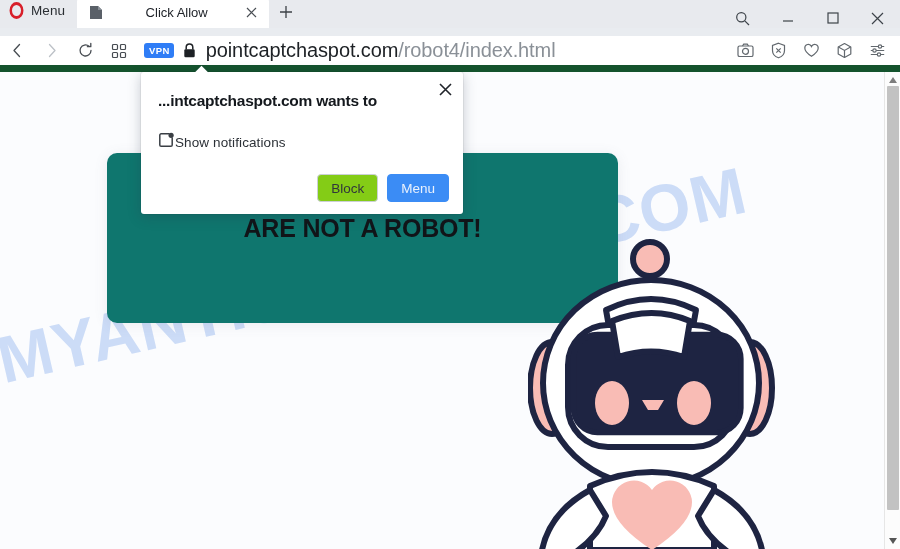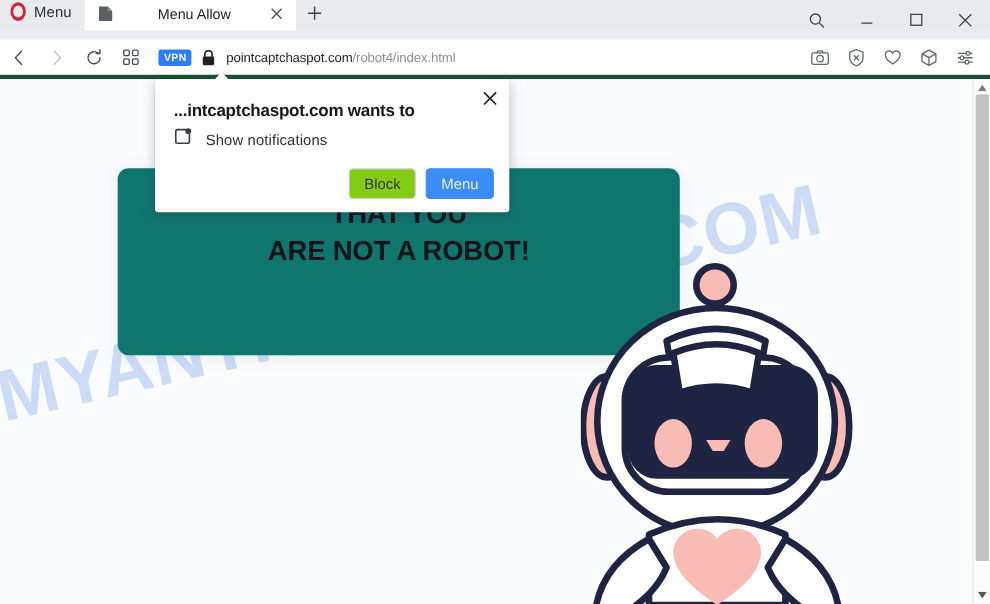--- a/index.html
+++ b/index.html
@@ -75,42 +75,42 @@
     display: flex; align-items: center; justify-content: center;
     color: #3d4349;
   }
 
   
   .navbar {
     position: absolute; left: 0; top: 36px;
     width: 900px; height: 36px;
     background: #ffffff;
     display: flex; align-items: center;
-    border-bottom: 4px solid #14532d;
+    border-bottom: 7px solid #14532d;
   }
   .nav-ico {
     width: 34px; height: 36px;
     display: flex; align-items: center; justify-content: center;
     color: #474c52;
   }
   .nav-ico.disabled { color: #bcc1c7; }
   .addr-wrap {
     flex: 1 1 auto; height: 36px;
     display: flex; align-items: center;
     padding-left: 8px; min-width: 0;
   }
   .vpn-badge {
     background: #2f7df6; color: #fff;
     font-size: 9.5px; font-weight: bold; letter-spacing: .4px;
     padding: 2px 4px 2px 5px; border-radius: 3px;
     margin-right: 9px;
   }
   .lock-ico { margin-right: 10px; display: flex; align-items: center; }
   .url {
-    font-size: 12px; color: #1d2125;
+    font-size: 20px; color: #1d2125;
     white-space: nowrap; overflow: hidden;
     letter-spacing: -.1px;
   }
   .url .path { color: #8a9097; }
   .right-icons { display: flex; align-items: center; padding-right: 6px; }
   .right-icons .nav-ico { width: 33px; color: #62686e; }
 
   
   .viewport {
     position: absolute; left: 0; top: 72px;
@@ -174,21 +174,21 @@
     position: absolute; left: 2px; top: 14px;
     width: 12px; height: 424px;
     background: #c2c2c2;
     border-radius: 1px;
   }
 
   
   .perm {
     position: absolute;
     left: 141px; top: 72px;
-    width: 322px; height: 121px;
+    width: 322px; height: 142px;
     background: #ffffff;
     border-radius: 3px;
     box-shadow: 0 3px 13px rgba(40,50,70,.26), 0 0 0 1px rgba(0,0,0,.05);
     z-index: 40;
   }
   .perm-tail {
     position: absolute; left: 54px; top: -7px;
     width: 14px; height: 8px;
     overflow: hidden;
   }
@@ -205,22 +205,22 @@
     display: flex; align-items: center; justify-content: center;
     color: #20242a; font-size: 16px;
   }
   .perm-title {
     position: absolute; left: 17px; top: 20px;
     width: 275px;
     font-size: 15.5px; font-weight: bold; color: #14181d;
     letter-spacing: -.25px;
   }
   .perm-row {
-    position: absolute; left: 17px; top: 44px;
-    display: flex; align-items: center; gap: 12px;
+    position: absolute; left: 17px; top: 60px;
+    display: flex; align-items: center; 
   }
   .perm-row-label {
     font-size: 13.5px; color: #2c3137; letter-spacing: .1px;
   }
   .perm-actions {
     position: absolute; right: 14px; bottom: 12px;
     display: flex; align-items: center; gap: 9px;
   }
   .btn {
     height: 28px; min-width: 60px;
@@ -247,21 +247,21 @@
       <span class="menu-label">Menu</span>
     </div>
 
     <div class="tab">
       <span class="tab-favicon">
         <svg width="14" height="15" viewBox="0 0 14 15">
           <path d="M1 1h8l4 4v9H1z" fill="#5a6068"></path>
           <path d="M9 1l4 4H9z" fill="#888f97"></path>
         </svg>
       </span>
-      <span class="tab-title">Menu Allow</span>
+      <span class="tab-title">Click Allow</span>
       <span class="tab-close">
         <svg width="11" height="11" viewBox="0 0 11 11">
           <path d="M1 1L10 10M10 1L1 10" stroke="#4a4f55" stroke-width="1.2" fill="none"></path>
         </svg>
       </span>
     </div>
 
     <div class="newtab">
       <svg width="14" height="14" viewBox="0 0 14 14">
         <path d="M7 1v12M1 7h12" stroke="#3c4147" stroke-width="1.3" fill="none"></path>

